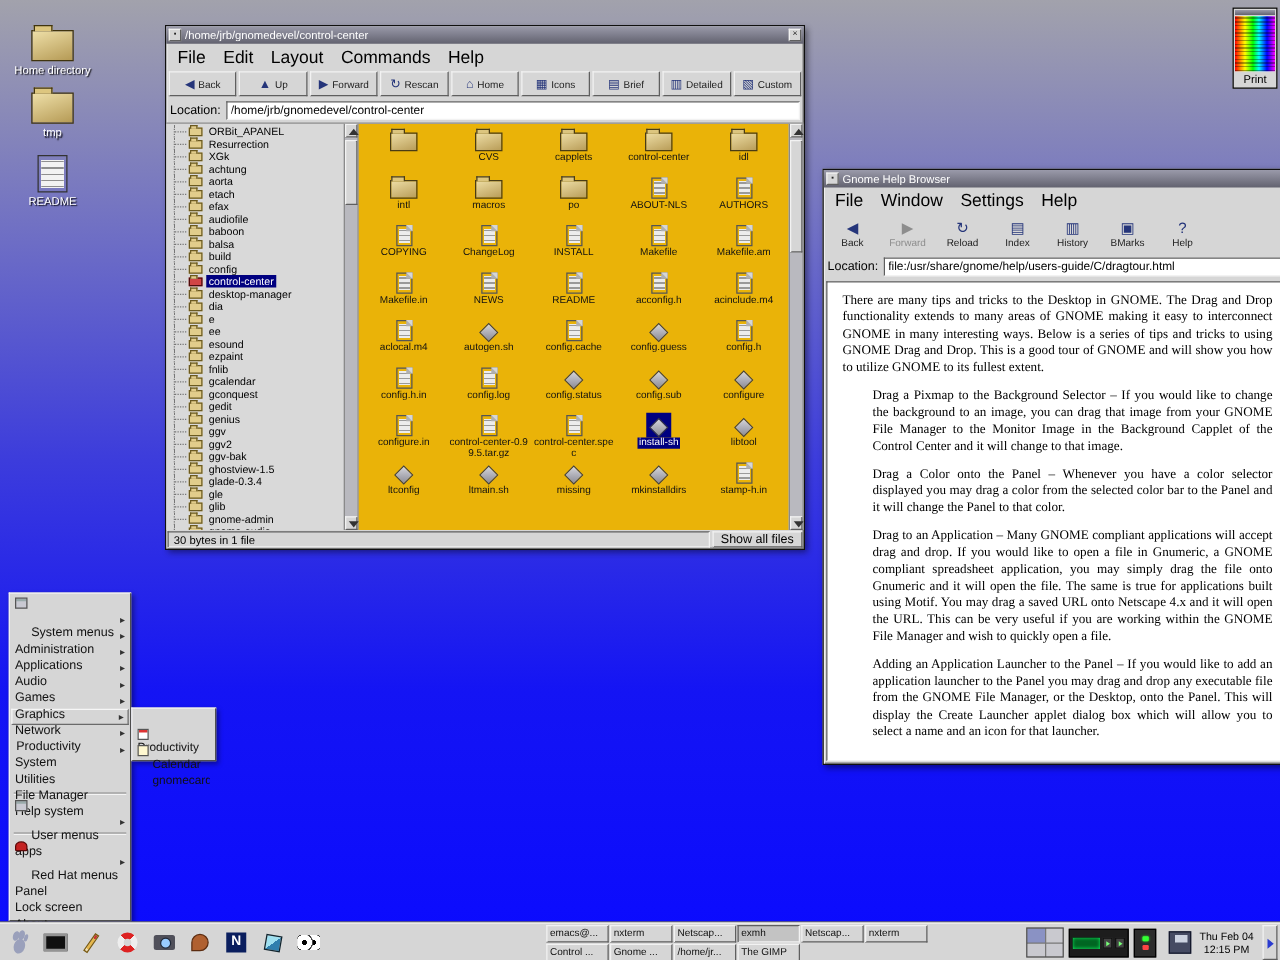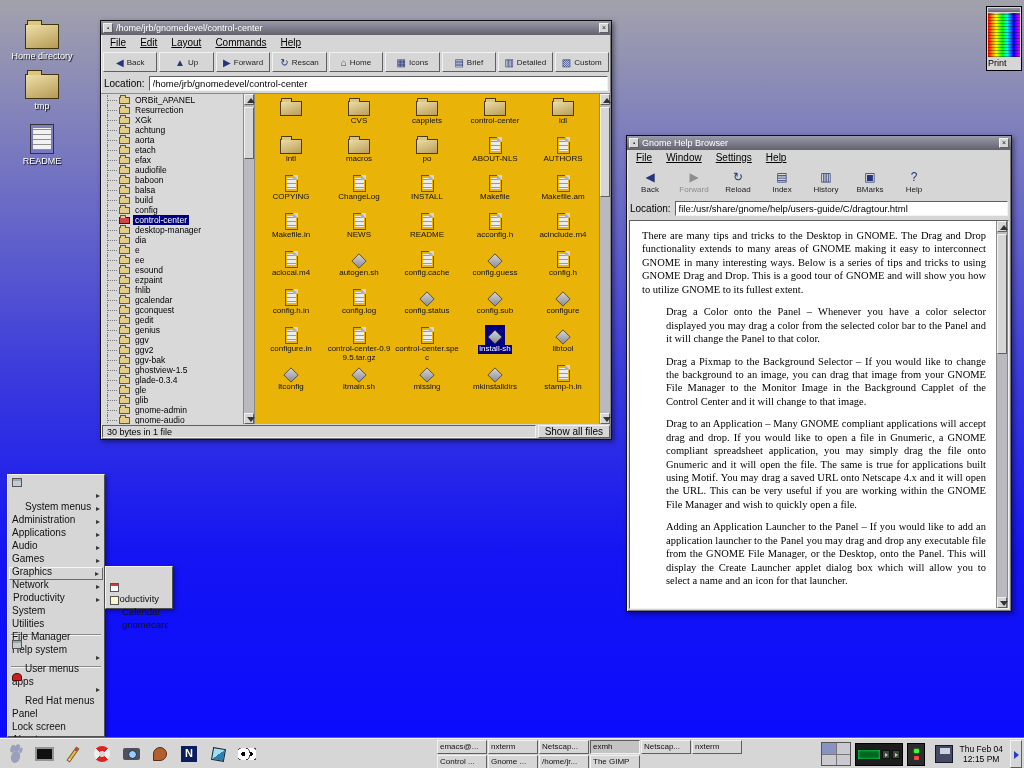--- a/index.html
+++ b/index.html
@@ -8,29 +8,29 @@
     position:relative;
     font-family:"Liberation Sans", sans-serif;
     background:linear-gradient(180deg,#a2a2ac 0%,#7474c2 22%,#3c3cdc 48%,#1414f4 72%,#0a0aff 100%);
   }
   .out { border:1px solid; border-color:#f2f2f2 #5f5f5f #5f5f5f #f2f2f2; background:#d6d6d6; }
   .in  { border:1px solid; border-color:#5f5f5f #f2f2f2 #f2f2f2 #5f5f5f; }
 
   
   .window { position:absolute; background:#d6d6d6; border:1px solid #101010;
     box-shadow:inset 1px 1px 0 #efefef, inset -1px -1px 0 #7a7a7a, 2px 2px 5px rgba(0,0,0,.45);
-    display:flex; flex-direction:column; }
+    display:flex; flex-direction:column;margin-left:32px; }
   .titlebar { height:14px; flex:none; display:flex; align-items:center; gap:3px; padding:0 2px;
     background:linear-gradient(180deg,#9a9aaa,#62626f); color:#fff; font-size:9px; }
   .titlebar .title { flex:1; overflow:hidden; white-space:nowrap; }
   .tb-btn { width:10px; height:10px; flex:none; font-size:7px; line-height:8px; text-align:center; color:#222; }
   .tb-close::before { content:"×"; }
   .tb-menu::before { content:"▪"; font-size:6px; }
 
-  .menubar { display:flex; padding:1px 2px; font-size:10px; flex:none;text-decoration:underline; }
+  .menubar { display:flex; padding:1px 2px; font-size:14px; flex:none; }
   .menu-entry { padding:1px 7px; }
   .toolbar { display:flex; gap:2px; padding:2px; flex:none; }
   .tool-btn { flex:1; height:20px; display:flex; align-items:center; justify-content:center; gap:3px; font-size:8px; color:#222; }
   .tool-glyph { font-size:10px; color:#25357a; }
   .locbar { display:flex; align-items:center; gap:4px; padding:2px 3px; font-size:10px; flex:none; }
   .text-field { flex:1; height:15px; font-family:"Liberation Sans",sans-serif; font-size:9.5px;
     background:#fff; border:1px solid; border-color:#5f5f5f #f2f2f2 #f2f2f2 #5f5f5f; padding:0 3px; }
 
   
   .vscroll { width:12px; flex:none; background:#b9b9bf; display:flex; flex-direction:column;
@@ -95,21 +95,21 @@
   .desk-icon.doc .desk-shape { width:24px; height:30px; background:#f2f2f2; border:1px solid #333;
     background-image:repeating-linear-gradient(180deg, transparent 0 4px, #8f8f8f 4px 5px); background-clip:content-box; padding:3px 2px; }
   .desk-label { margin-top:2px; }
 
   
   .print-win { position:absolute; top:6px; right:2px; width:36px; background:#d6d6d6; border:1px solid #000; padding:1px; }
   .print-title { height:4px; background:linear-gradient(180deg,#9a9aaa,#62626f); margin-bottom:1px; }
   .spectrum { height:44px; background:
      repeating-linear-gradient(0deg, rgba(0,0,0,.35) 0 1px, transparent 1px 3px),
      linear-gradient(90deg,#f00,#ff0 25%,#0f0 45%,#0ff 60%,#00f 80%,#f0f); }
-  .print-btn { font-size:9px; padding:1px 0; }
+  .print-btn { font-size:9px; text-align:center; padding:1px 0; }
 
   
   .menu { position:absolute; left:7px; top:474px; width:98px; background:#d6d6d6;
     border:1px solid; border-color:#f2f2f2 #4f4f4f #4f4f4f #f2f2f2; box-shadow:2px 2px 4px rgba(0,0,0,.4); padding:1px; font-size:10px; z-index:10; }
   .menu-item { display:flex; align-items:center; gap:3px; height:13px; padding:0 3px; color:#111; }
   .menu-item .label { flex:1; white-space:nowrap; overflow:hidden;margin-top:48px; }
   .menu-item .arrow { font-size:8px; color:#333; }
   .menu-item.selected { border:1px solid; border-color:#f6f6f6 #6a6a6a #6a6a6a #f6f6f6; }
   .menu-item.sep { height:0; padding:0; margin:2px 2px; border-top:1px solid #8a8a8a; border-bottom:1px solid #f4f4f4; }
   .mi-icon { display:none; flex:none; }
@@ -815,22 +815,22 @@
     </div>
   <div class="locbar">
     <span>Location:</span>
     <input class="text-field" readonly="" value="file:/usr/share/gnome/help/users-guide/C/dragtour.html" style="">
   </div>
   <div class="help-main">
     <div class="help-content">
       <div>
 
       <p>There are many tips and tricks to the Desktop in GNOME. The Drag and Drop functionality extends to many areas of GNOME making it easy to interconnect GNOME in many interesting ways. Below is a series of tips and tricks to using GNOME Drag and Drop. This is a good tour of GNOME and will show you how to utilize GNOME to its fullest extent.</p>
+          <p class=" indent">Drag a Pixmap to the Background Selector – If you would like to change the background to an image, you can drag that image from your GNOME File Manager to the Monitor Image in the Background Capplet of the Control Center and it will change to that image.</p>
           <p class=" indent">Drag a Color onto the Panel – Whenever you have a color selector displayed you may drag a color from the selected color bar to the Panel and it will change the Panel to that color.</p>
-          <p class=" indent">Drag a Pixmap to the Background Selector – If you would like to change the background to an image, you can drag that image from your GNOME File Manager to the Monitor Image in the Background Capplet of the Control Center and it will change to that image.</p>
           <p class=" indent">Drag to an Application – Many GNOME compliant applications will accept drag and drop. If you would like to open a file in Gnumeric, a GNOME compliant spreadsheet application, you may simply drag the file onto Gnumeric and it will open the file. The same is true for applications built using Motif. You may drag a saved URL onto Netscape 4.x and it will open the URL. This can be very useful if you are working within the GNOME File Manager and wish to quickly open a file.</p>
           <p class=" indent">Adding an Application Launcher to the Panel – If you would like to add an application launcher to the Panel you may drag and drop any executable file from the GNOME File Manager, or the Desktop, onto the Panel. This will display the Create Launcher applet dialog box which will allow you to select a name and an icon for that launcher.</p>
         </div>
     </div>
     <div class="vscroll">
       <span class="sb-btn sb-up out"></span>
       <span class="sb-track">
           <span class="sb-thumb out" style="height:120px"></span>
         </span>
       <span class="sb-btn sb-down out"></span>

